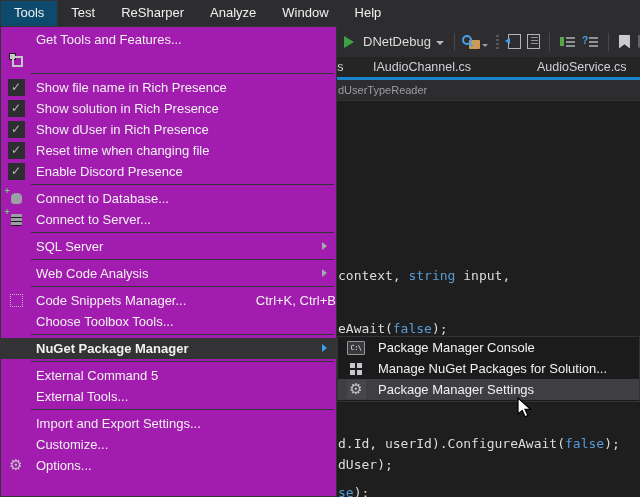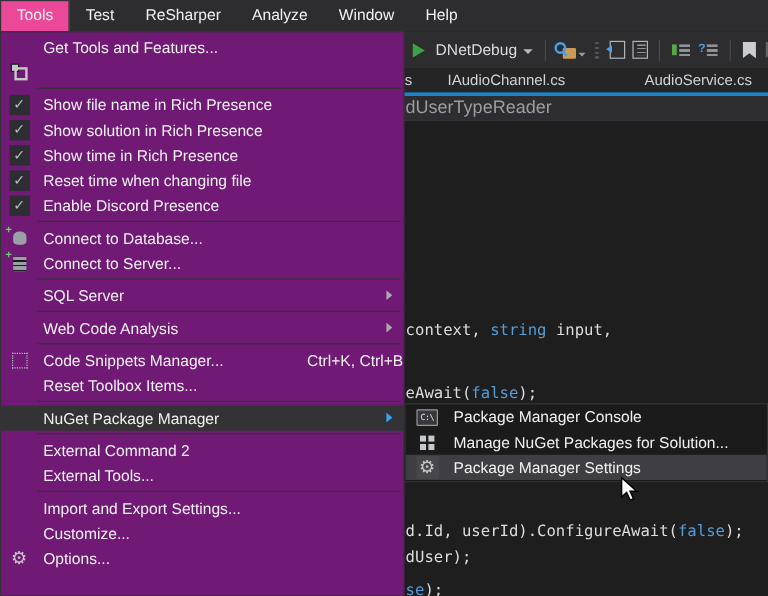--- a/index.html
+++ b/index.html
@@ -2,21 +2,21 @@
 <html><head>
 <meta charset="utf-8">
 <style>
   html,body{margin:0;padding:0;background:#1e1e1e;}
   .screen{position:relative;width:640px;height:497px;background:#1e1e1e;overflow:hidden;
           font-family:"Liberation Sans",sans-serif;-webkit-font-smoothing:antialiased;}
 
   
   .menubar{position:absolute;top:0;left:0;width:640px;height:26px;background:#2d2d30;display:flex;z-index:5;}
   .mb-item{padding:0 13px;line-height:25px;font-size:13px;color:#f1f1f1;white-space:nowrap;}
-  .mb-item.active{background:#ec4899;border:1px solid #333337;border-bottom:none;line-height:23px;text-align:center;}
+  .mb-item.active{background:#0c4a6e;border:1px solid #333337;border-bottom:none;line-height:23px;text-align:center;}
 
   
   .toolbar{position:absolute;top:26px;left:0;width:640px;height:31px;background:#2d2d30;
            display:flex;align-items:center;padding-left:344px;box-sizing:border-box;}
   .play-icon{width:0;height:0;border-left:10px solid #3fa046;border-top:6px solid transparent;border-bottom:6px solid transparent;flex:none;}
   .run-config{font-size:13px;color:#dcdcdc;margin:0 5px 0 9px;white-space:nowrap;}
   .caret-down{width:0;height:0;border-top:4px solid #b6b9bd;border-left:4px solid transparent;border-right:4px solid transparent;margin:2px 4px 0 0;flex:none;}
   .vsep{width:1px;height:18px;background:#47474c;margin:0 6px;flex:none;}
   .grip{width:3px;height:14px;background:repeating-linear-gradient(to bottom,#55555a 0 2px,transparent 2px 4px);margin:0 6px;flex:none;}
   .find-icon{position:relative;width:19px;height:16px;flex:none;margin-right:2px;}
@@ -32,32 +32,32 @@
   .indent-icon .green{position:absolute;left:0;top:1px;width:4px;height:9px;background:#57a64a;}
   .indent-icon .q{position:absolute;left:-1px;top:-1px;font-size:10px;font-weight:700;color:#4aa0e8;}
   .bookmark-icon{width:11px;height:14px;background:#c9cdd1;clip-path:polygon(0 0,100% 0,100% 100%,50% 70%,0 100%);flex:none;margin:0 4px;}
   .bookmark-icon.faded{background:#62626a;}
 
   
   .tabstrip{position:absolute;top:57px;left:0;width:640px;height:20px;background:#252526;}
   .tab{position:absolute;top:0;line-height:20px;font-size:12.5px;color:#cfd2d6;white-space:nowrap;}
   .accentline{position:absolute;top:77px;left:0;width:640px;height:3px;background:#1b85cc;}
   .breadcrumb{position:absolute;top:80px;left:0;width:640px;height:21px;background:#2d2d30;border-bottom:1px solid #333337;box-sizing:border-box;}
-  .breadcrumb span{position:absolute;left:338px;line-height:20px;font-size:15px;color:#9a9da1;white-space:nowrap;}
+  .breadcrumb span{position:absolute;left:338px;line-height:20px;font-size:11px;color:#9a9da1;white-space:nowrap;}
 
   
   .editor{position:absolute;top:101px;left:0;width:640px;height:396px;background:#1e1e1e;}
   .code-line{position:absolute;left:338px;font-family:"DejaVu Sans Mono","Liberation Mono",monospace;font-size:13px;color:#dcdcdc;white-space:pre;}
   .kw{color:#569cd6;}
 
   
-  .dropdown{position:absolute;top:26px;left:0;width:337px;height:471px;background:#701a75;
+  .dropdown{position:absolute;top:26px;left:0;width:337px;height:471px;background:#a21caf;
             border:1px solid #333337;box-sizing:border-box;padding-top:2px;z-index:10;overflow:hidden;}
   .mi{height:21px;display:flex;align-items:center;position:relative;font-size:13px;color:#f1f1f1;}
-  .mi.hl{background:#333336;}
+  .mi.hl{background:#333336;font-weight:bold;}
   .mi .gutter{width:30px;flex:none;display:flex;justify-content:center;align-items:center;height:100%;}
   .mi .lbl{flex:1;padding-left:5px;white-space:nowrap;}
   .mi .shortcut{white-space:nowrap;}
   .sub-arrow{position:absolute;right:9px;top:6px;width:0;height:0;border-left:5px solid #a6a9ad;border-top:4.5px solid transparent;border-bottom:4.5px solid transparent;}
   .sub-arrow.blue{border-left-color:#3aa0f0;}
   .msep{height:1px;background:#333337;margin:2px 2px 3px 30px;}
 
   .check-icon{width:17px;height:17px;background:#2e2e32;color:#b8bcc2;font-size:12px;line-height:17px;text-align:center;font-family:"DejaVu Sans",sans-serif;}
   .ext-icon{position:relative;width:13px;height:13px;}
   .ext-icon .outer{position:absolute;right:0;bottom:0;width:7px;height:7px;border:2px solid #c8c8c8;}
@@ -170,21 +170,21 @@
     <div class="mi">
       <span class="gutter">
           <span class="check-icon">✓</span>
         </span>
       <span class="lbl">Show solution in Rich Presence</span>
     </div>
     <div class="mi">
       <span class="gutter">
           <span class="check-icon">✓</span>
         </span>
-      <span class="lbl">Show time in Rich Presence</span>
+      <span class="lbl">Show dUser in Rich Presence</span>
     </div>
     <div class="mi">
       <span class="gutter">
           <span class="check-icon">✓</span>
         </span>
       <span class="lbl">Reset time when changing file</span>
     </div>
     <div class="mi">
       <span class="gutter">
           <span class="check-icon">✓</span>
@@ -223,32 +223,32 @@
     <div class="msep"></div>
     <div class="mi">
       <span class="gutter">
           <span class="dotted-icon"></span>
         </span>
       <span class="lbl">Code Snippets Manager...</span>
       <span class="shortcut">Ctrl+K, Ctrl+B</span>
     </div>
     <div class="mi">
       <span class="gutter"></span>
-      <span class="lbl">Reset Toolbox Items...</span>
+      <span class="lbl">Choose Toolbox Tools...</span>
     </div>
     <div class="msep"></div>
     <div class="mi hl">
       <span class="gutter"></span>
       <span class="lbl">NuGet Package Manager</span>
       <span class="sub-arrow blue"></span>
     </div>
     <div class="msep"></div>
     <div class="mi">
       <span class="gutter"></span>
-      <span class="lbl">External Command 2</span>
+      <span class="lbl">External Command 5</span>
     </div>
     <div class="mi">
       <span class="gutter"></span>
       <span class="lbl">External Tools...</span>
     </div>
     <div class="msep"></div>
     <div class="mi">
       <span class="gutter"></span>
       <span class="lbl">Import and Export Settings...</span>
     </div>

